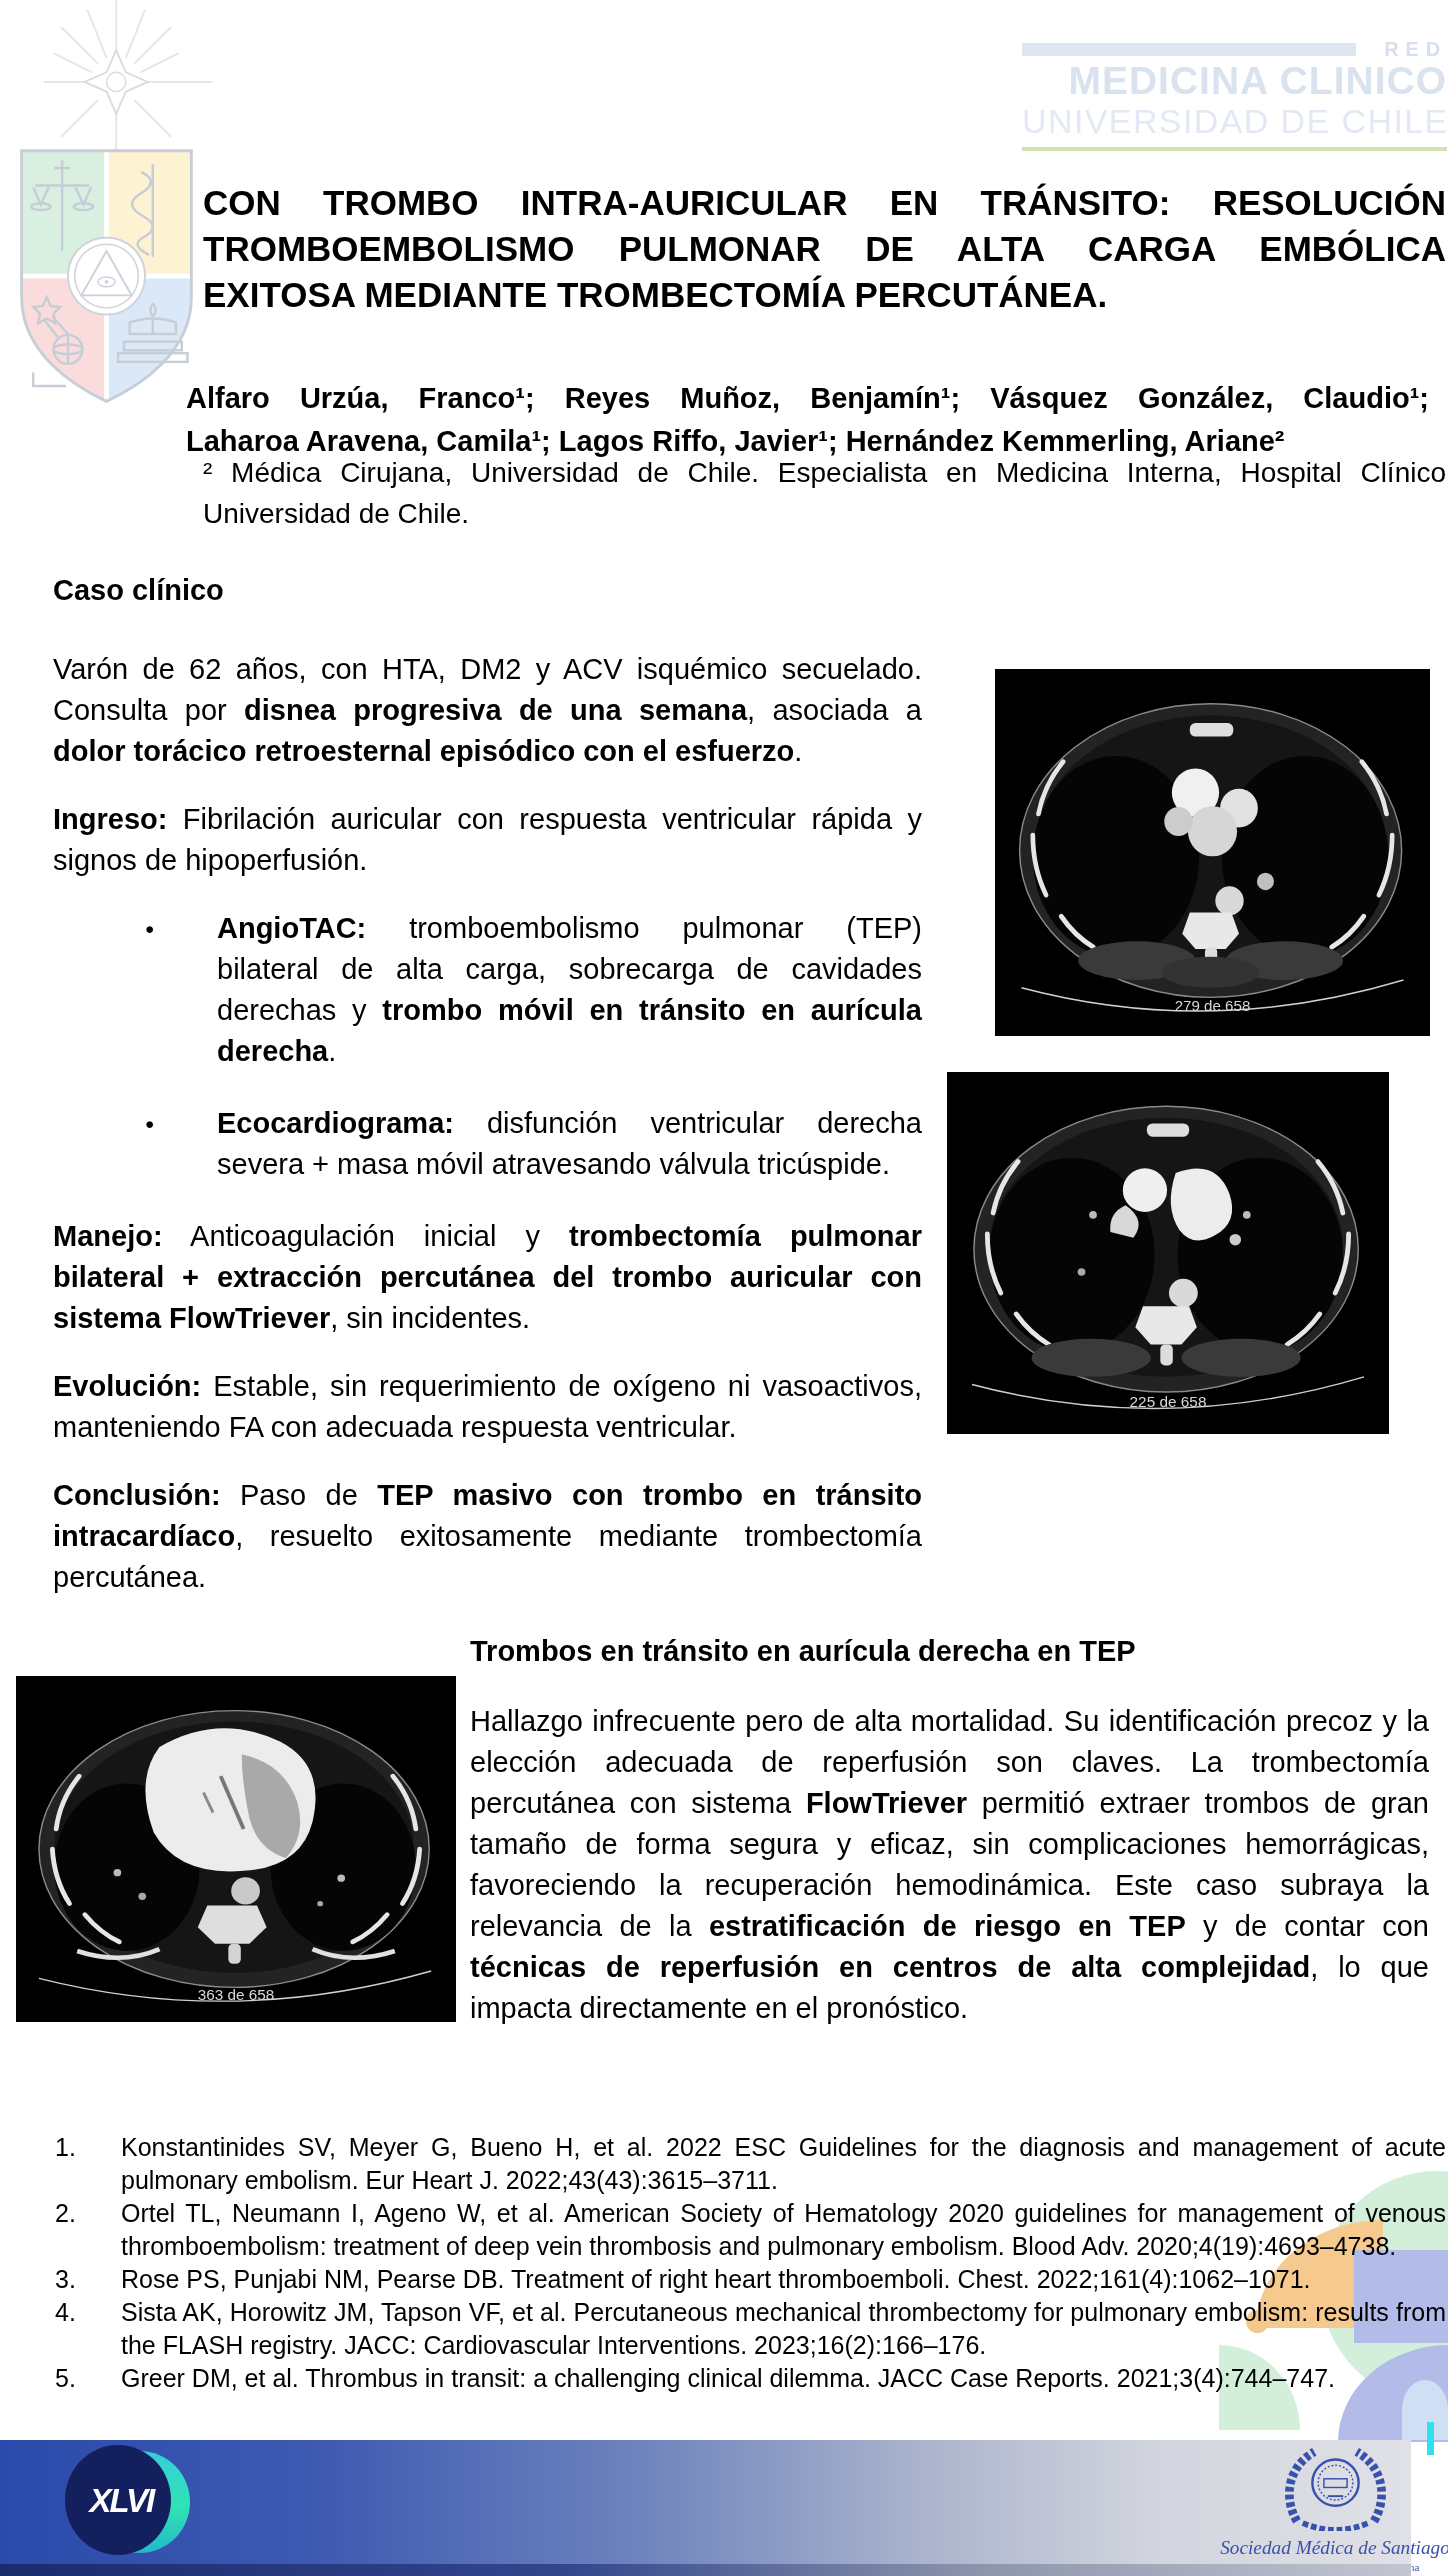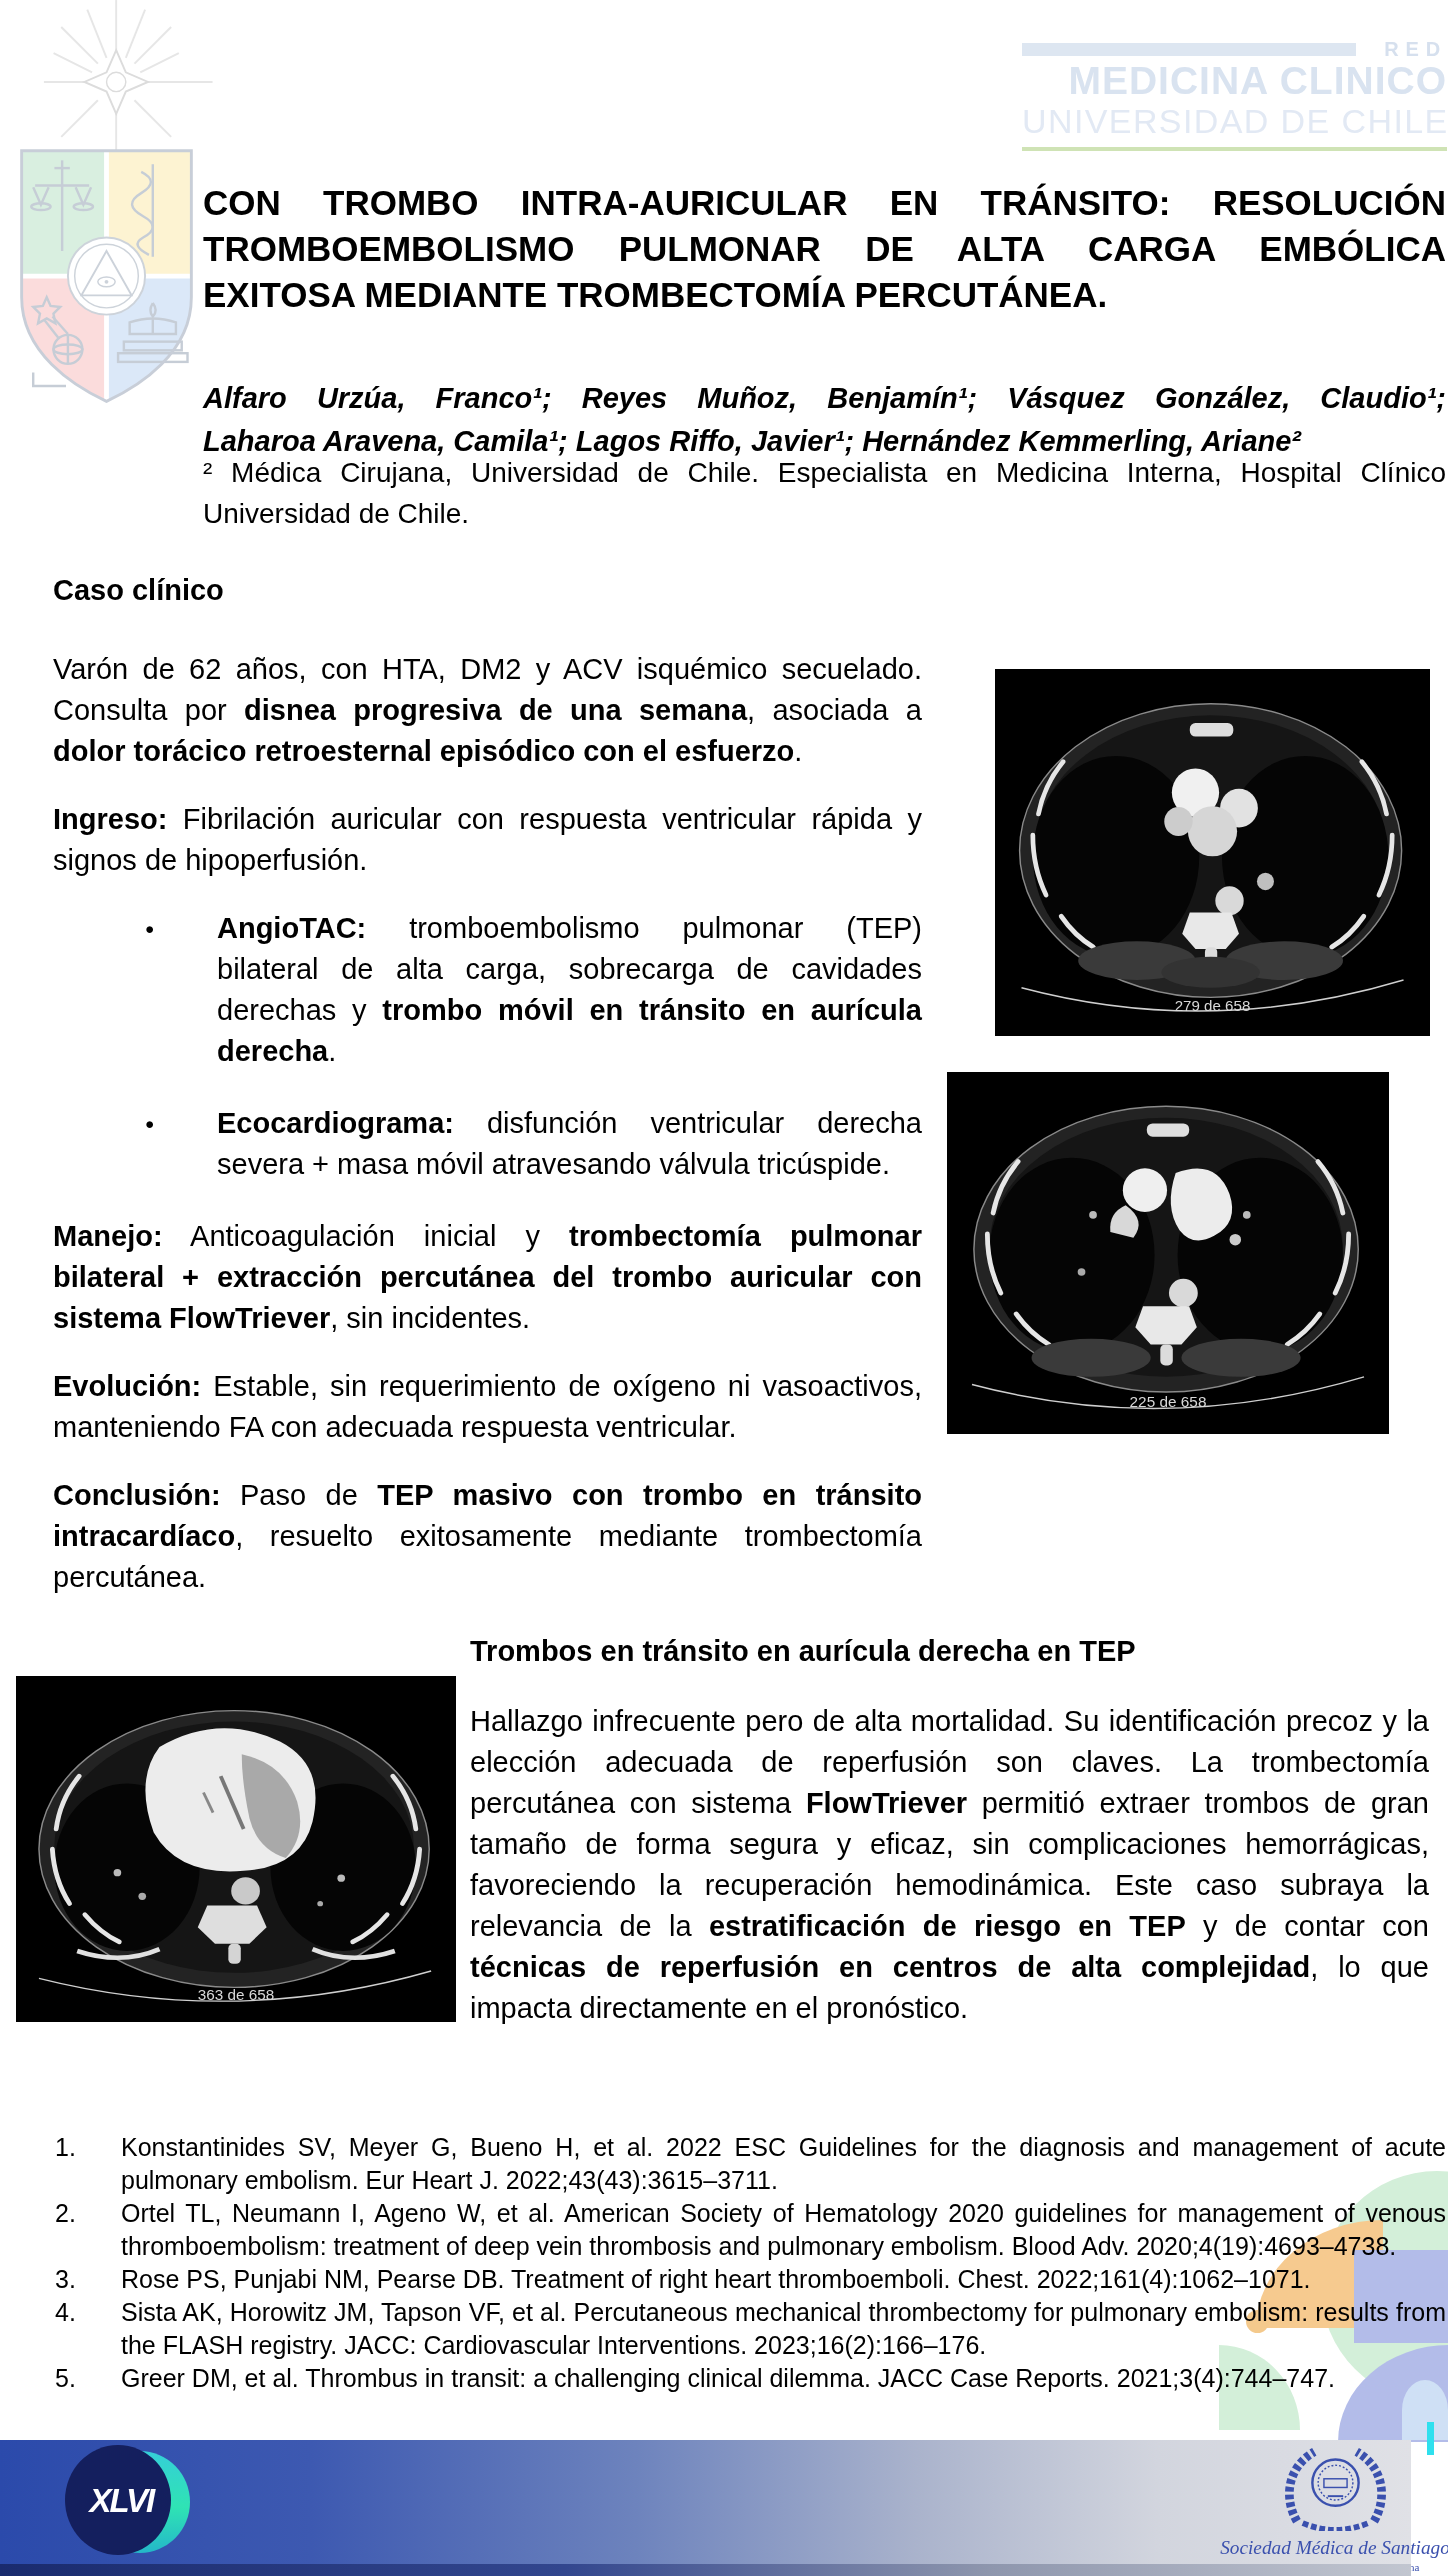--- a/index.html
+++ b/index.html
@@ -19,21 +19,21 @@
   .hcuch-row1{display:flex;align-items:center;gap:28px;height:21px;}
   .hcuch-bar{flex:1;height:12.6px;background:#dde6f1;}
   .hcuch-red{font-size:20px;font-weight:700;letter-spacing:6.8px;color:#d6e0ee;}
   .hcuch-l1{font-size:39px;font-weight:700;letter-spacing:1px;line-height:42px;color:#d9e3f0;white-space:nowrap;}
   .hcuch-l2{font-size:34px;font-weight:400;letter-spacing:1.4px;line-height:39px;color:#e2e9f4;white-space:nowrap;}
   .hcuch-green{height:3.9px;background:#cfe3b5;margin-top:5.8px;}
 
   
   .title{position:absolute;left:203px;top:180px;width:1243px;}
   .title div{font-weight:700;font-size:35px;line-height:46px;}
-  .authors{position:absolute;left:203px;top:377px;width:1243px;font-style:italic;}
+  .authors{position:absolute;left:186px;top:377px;width:1243px;}
   .authors div{font-weight:700;font-size:29px;line-height:43px;}
   .affils{position:absolute;left:203px;top:452px;width:1243px;}
   .affils div{font-size:28px;line-height:41px;}
   .case-heading{position:absolute;left:53px;top:574px;font-size:29px;font-weight:700;}
 
   
   .left-col{position:absolute;left:53px;top:649px;width:869px;font-size:29px;line-height:41px;}
   .left-col p{margin:0 0 27px;text-align:justify;}
   .bullet{display:flex;margin:3.9px 0 31px;}
   .bm{flex:0 0 72px;margin-left:92px;font-size:15.5px;line-height:41px;}

